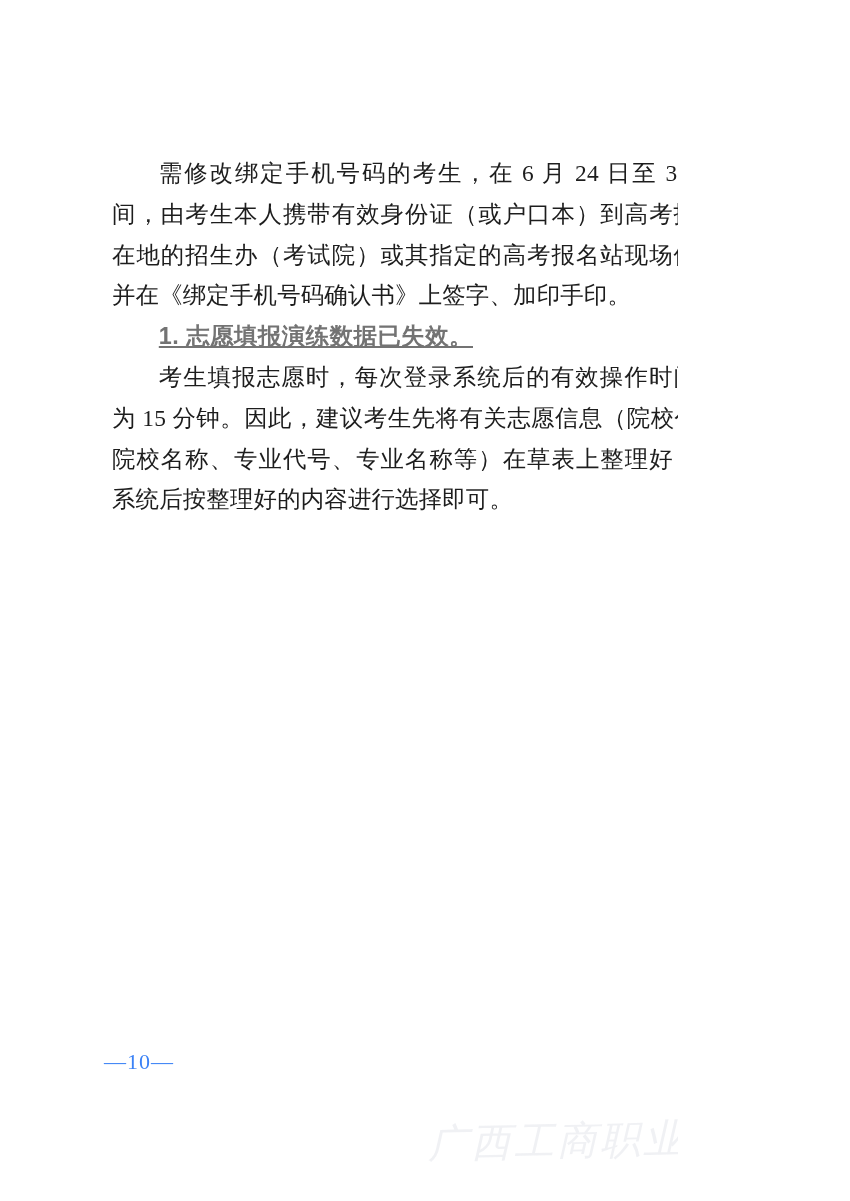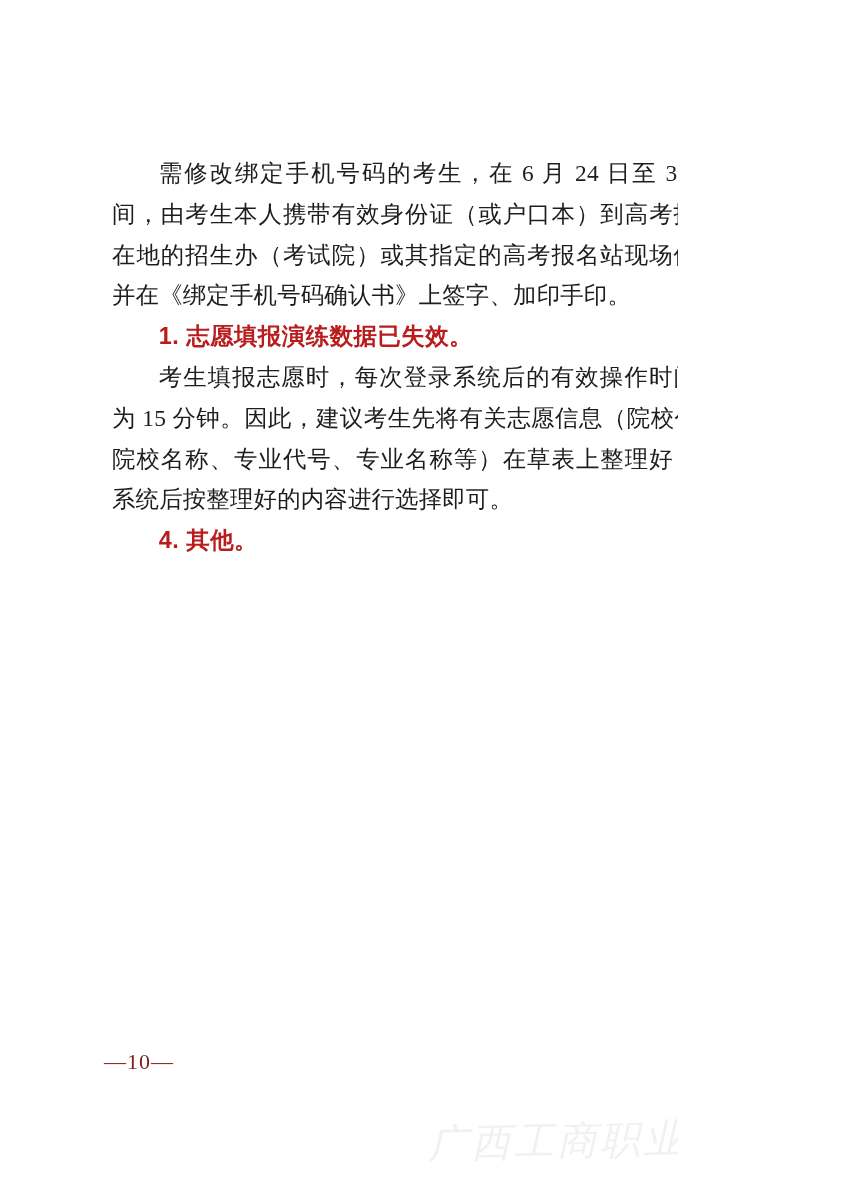--- a/index.html
+++ b/index.html
@@ -27,30 +27,31 @@
   }
   .para {
     margin: 0;
     text-indent: 2em;
     letter-spacing: 0.2px;
     word-break: break-all;
   }
   .para.heading {
     font-family: "Liberation Sans", "DejaVu Sans", sans-serif;
     font-weight: 700;
-    color: #b91c1c;
+    color: #737373;
     letter-spacing: 0.5px;
+    text-decoration: underline;
   }
   .page-number {
     position: absolute;
     left: 104px;
     top: 1049px;
     font-size: 22px;
     letter-spacing: 1px;
-    color: #7f1d1d;
+    color: #3b82f6;
     font-family: "Liberation Serif", "DejaVu Serif", serif;
   }
   .watermark {
     position: absolute;
     left: 428px;
     top: 1112px;
     width: 410px;
     font-size: 40px;
     letter-spacing: 3px;
     color: rgba(150, 158, 175, 0.14);
@@ -63,20 +64,19 @@
 </style>
 </head>
 <body>
 
 <div class="page">
 
   <div class="doc-body">
     <p class="para">需修改绑定手机号码的考生，在 6 月 24 日至 30 日期间，由考生本人携带有效身份证（或户口本）到高考报名所在地的招生办（考试院）或其指定的高考报名站现场修改，并在《绑定手机号码确认书》上签字、加印手印。</p>
     <p class="para heading">1. 志愿填报演练数据已失效。</p>
     <p class="para">考生填报志愿时，每次登录系统后的有效操作时间限定为 15 分钟。因此，建议考生先将有关志愿信息（院校代号、院校名称、专业代号、专业名称等）在草表上整理好，登录系统后按整理好的内容进行选择即可。</p>
-    <p class="para heading">4. 其他。</p>
   </div>
 
   <div class="page-number">—10—</div>
 
   <div class="watermark">广西工商职业技术学院</div>
 
 </div>
 
 </body></html>

